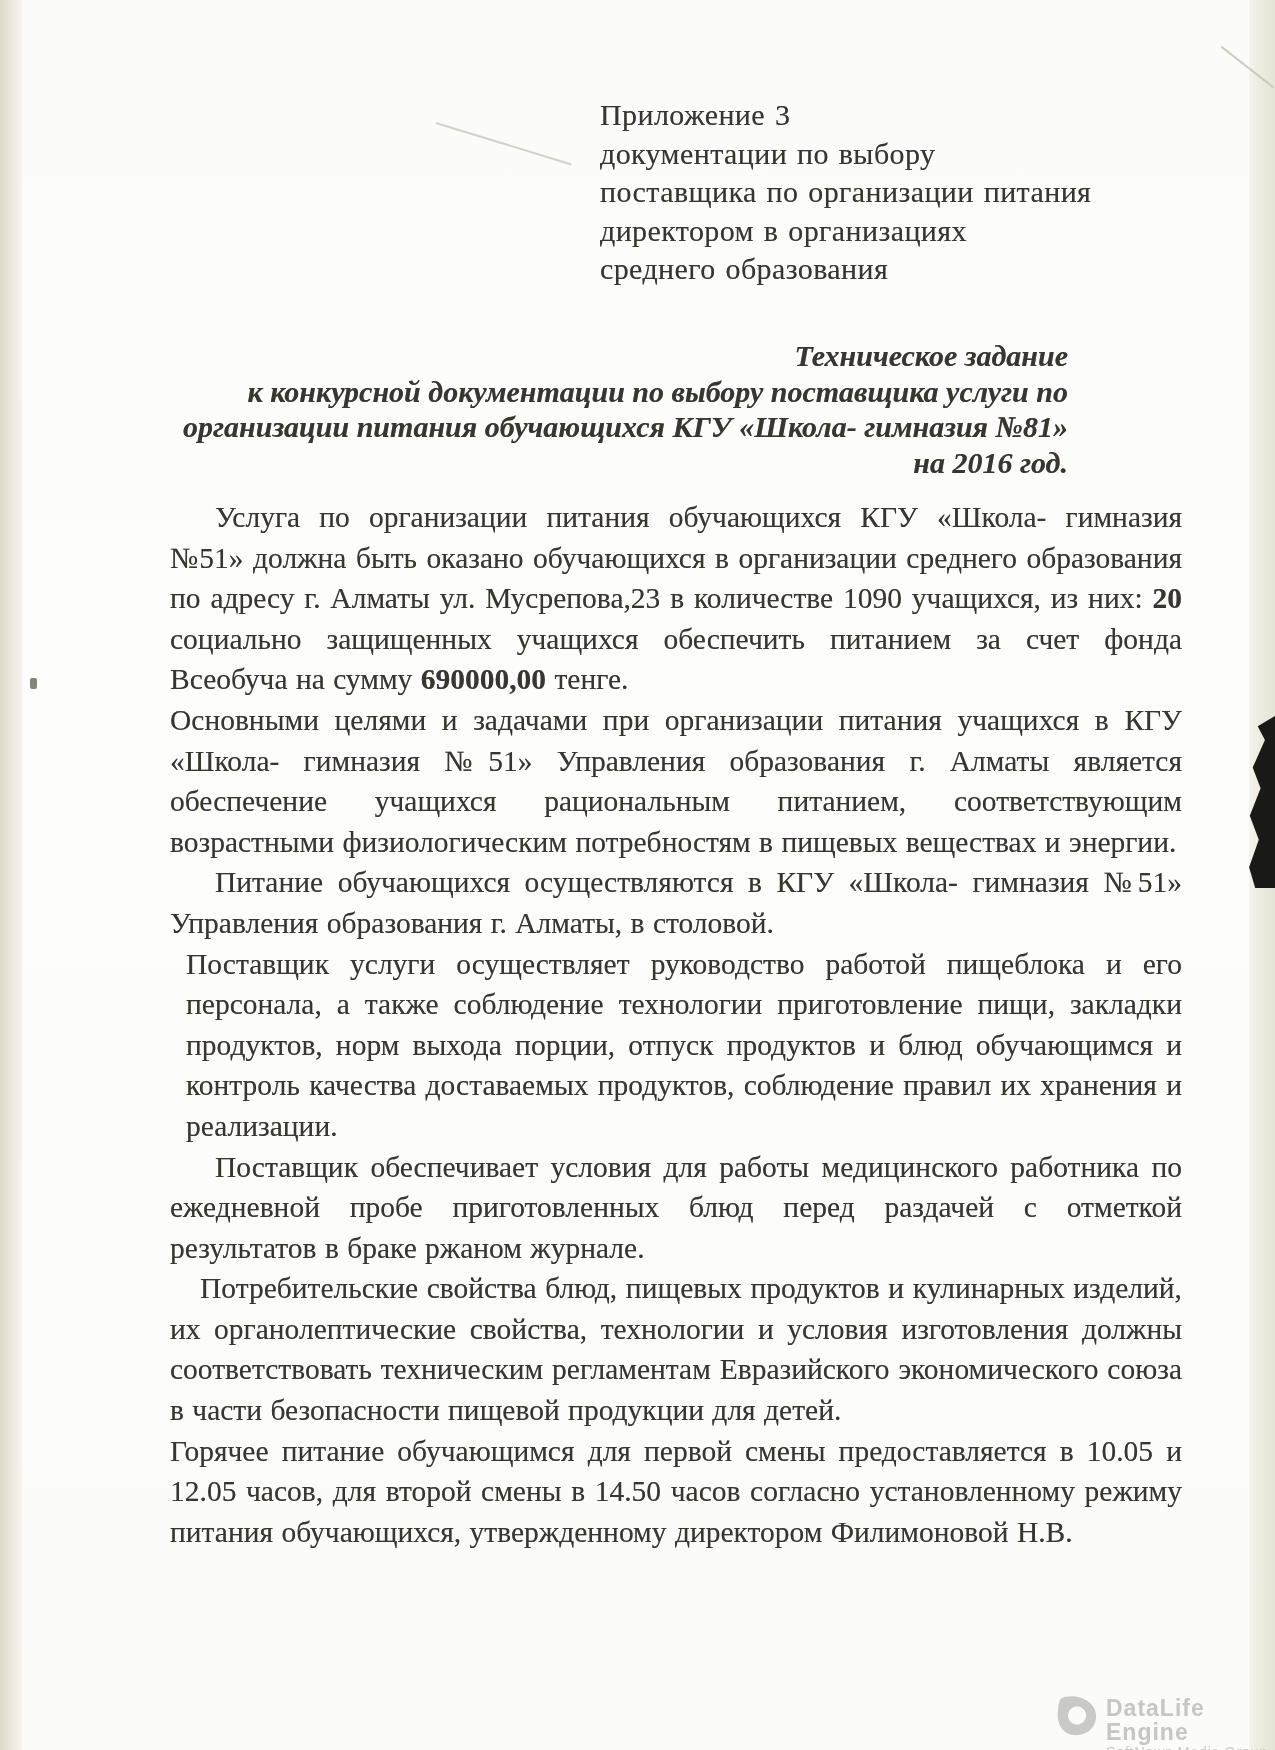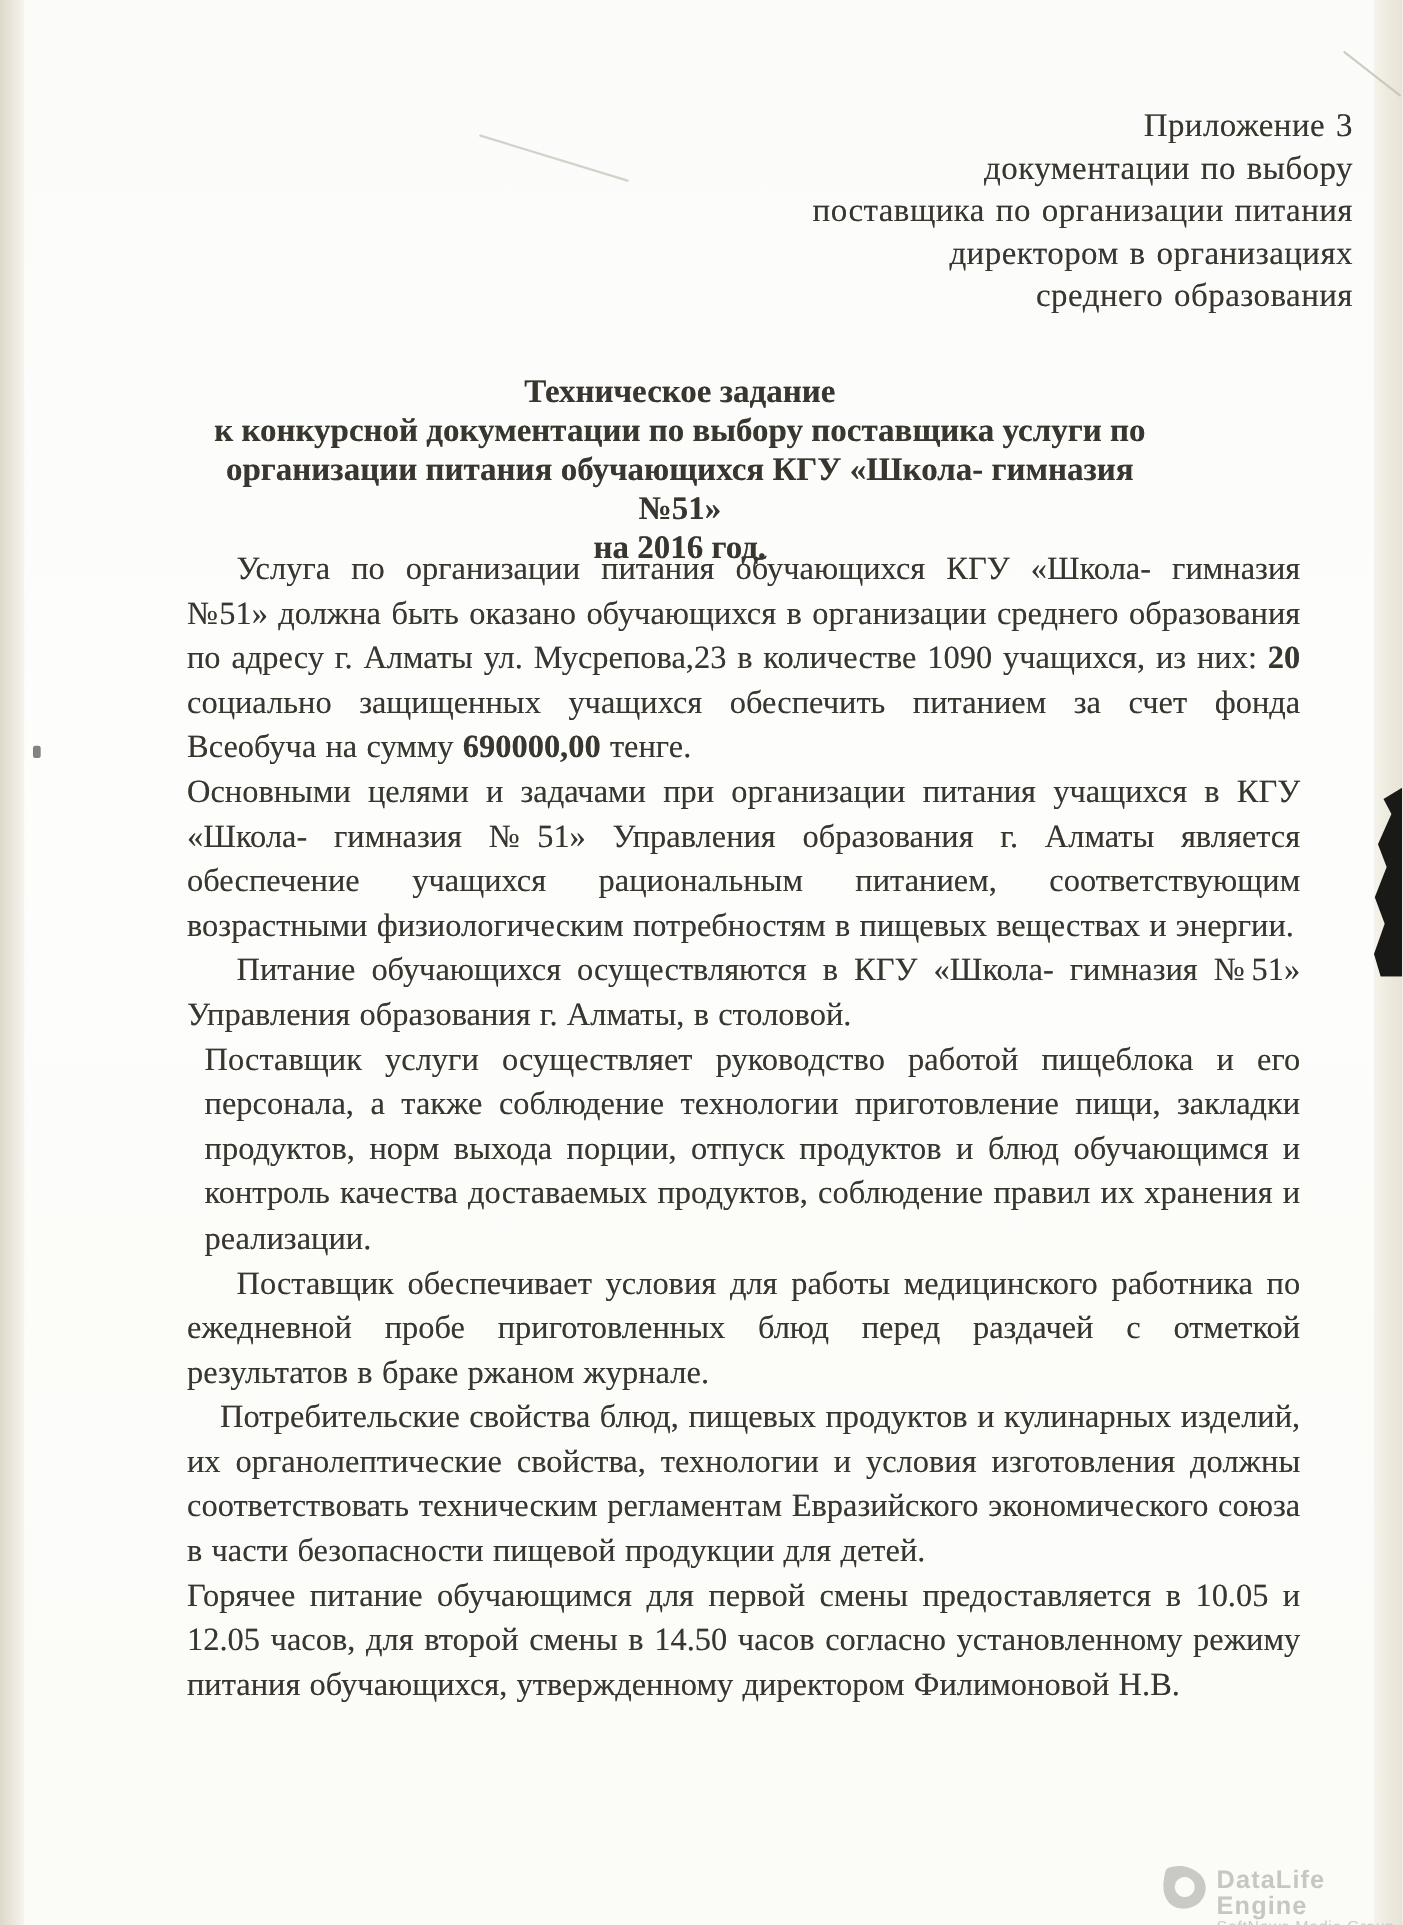--- a/index.html
+++ b/index.html
@@ -23,24 +23,24 @@
     filter:blur(.4px);}
   .blob::before{content:"";position:absolute;left:-6px;top:-18px;width:20px;height:20px;background:#9a9a92;
     clip-path:polygon(100% 0,0 100%,100% 100%);opacity:.8;}
   .crease{position:absolute;left:1222px;top:46px;width:66px;height:2px;background:#c2bfb4;
     transform:rotate(38deg);transform-origin:left top;border-radius:2px;opacity:.8;}
   .scratch{position:absolute;left:436px;top:122px;width:142px;height:2px;background:#cfccc3;
     transform:rotate(17deg);transform-origin:left top;border-radius:2px;opacity:.9;}
   .speck{position:absolute;left:30px;top:678px;width:7px;height:11px;background:#6f6e68;border-radius:2px;opacity:.85;}
 
   
-  .appendix{position:absolute;left:600px;top:96px;width:630px;text-align:right;
+  .appendix{position:absolute;left:600px;top:96px;width:630px;text-align:left;
     font-size:30px;line-height:38.5px;letter-spacing:.4px;word-spacing:2px;}
-  .doc-title{position:absolute;left:168px;top:338px;width:900px;text-align:center;
-    font-weight:bold;font-size:30px;line-height:35.5px;}
+  .doc-title{position:absolute;left:168px;top:338px;width:900px;text-align:right;
+    font-weight:bold;font-size:30px;line-height:35.5px;font-style:italic;}
   .doc-body{position:absolute;left:170px;top:497px;width:1012px;
     font-size:29.5px;line-height:40.6px;text-align:justify;word-spacing:1px;}
   .doc-body p{margin:0;}
 
   
   .watermark{position:absolute;left:1056px;top:1694px;display:flex;align-items:flex-start;
     font-family:"Liberation Sans","DejaVu Sans",sans-serif;}
   .wm-logo{width:42px;height:42px;flex:none;margin-right:8px;}
   .wm-title{font-size:23px;font-weight:bold;letter-spacing:1px;color:#c6c6c3;line-height:24px;margin-top:2px;}
   .wm-sub{font-size:14.5px;color:#cbcbc8;letter-spacing:.6px;line-height:17px;}
@@ -61,21 +61,21 @@
       <div>Приложение 3</div>
       <div>документации по выбору</div>
       <div>поставщика по организации питания</div>
       <div>директором в организациях</div>
       <div>среднего образования</div>
     </div>
 
   <div class="doc-title page-text" id="doc-title">
       <div>Техническое задание</div>
       <div>к конкурсной документации по выбору поставщика услуги по</div>
-      <div>организации питания обучающихся КГУ «Школа- гимназия №51»</div>
+      <div>организации питания обучающихся КГУ «Школа- гимназия №81»</div>
       <div>на 2016 год.</div>
     </div>
 
   <div class="doc-body page-text" id="doc-body">
       <p style="text-indent: 45px;">Услуга по организации питания обучающихся КГУ «Школа- гимназия №51» должна быть оказано обучающихся в организации среднего образования по адресу г. Алматы ул. Мусрепова,23 в количестве 1090 учащихся, из них: <b>20</b> социально защищенных учащихся обеспечить питанием за счет фонда Всеобуча на сумму <b>690000,00</b> тенге.</p>
       <p style="text-indent: 0px;">Основными целями и задачами при организации питания учащихся в КГУ «Школа- гимназия №51» Управления образования г. Алматы является обеспечение учащихся рациональным питанием, соответствующим возрастными физиологическим потребностям в пищевых веществах и энергии.</p>
       <p style="text-indent: 45px;">Питание обучающихся осуществляются в КГУ «Школа- гимназия №51» Управления образования г. Алматы, в столовой.</p>
       <p style="text-indent: 0px; margin-left: 16px;">Поставщик услуги осуществляет руководство работой пищеблока и его персонала, а также соблюдение технологии приготовление пищи, закладки продуктов, норм выхода порции, отпуск продуктов и блюд обучающимся и контроль качества доставаемых продуктов, соблюдение правил их хранения и реализации.</p>
       <p style="text-indent: 45px;">Поставщик обеспечивает условия для работы медицинского работника по ежедневной пробе приготовленных блюд перед раздачей с отметкой результатов в браке ржаном журнале.</p>
       <p style="text-indent: 30px;">Потребительские свойства блюд, пищевых продуктов и кулинарных изделий, их органолептические свойства, технологии и условия изготовления должны соответствовать техническим регламентам Евразийского экономического союза в части безопасности пищевой продукции для детей.</p>

